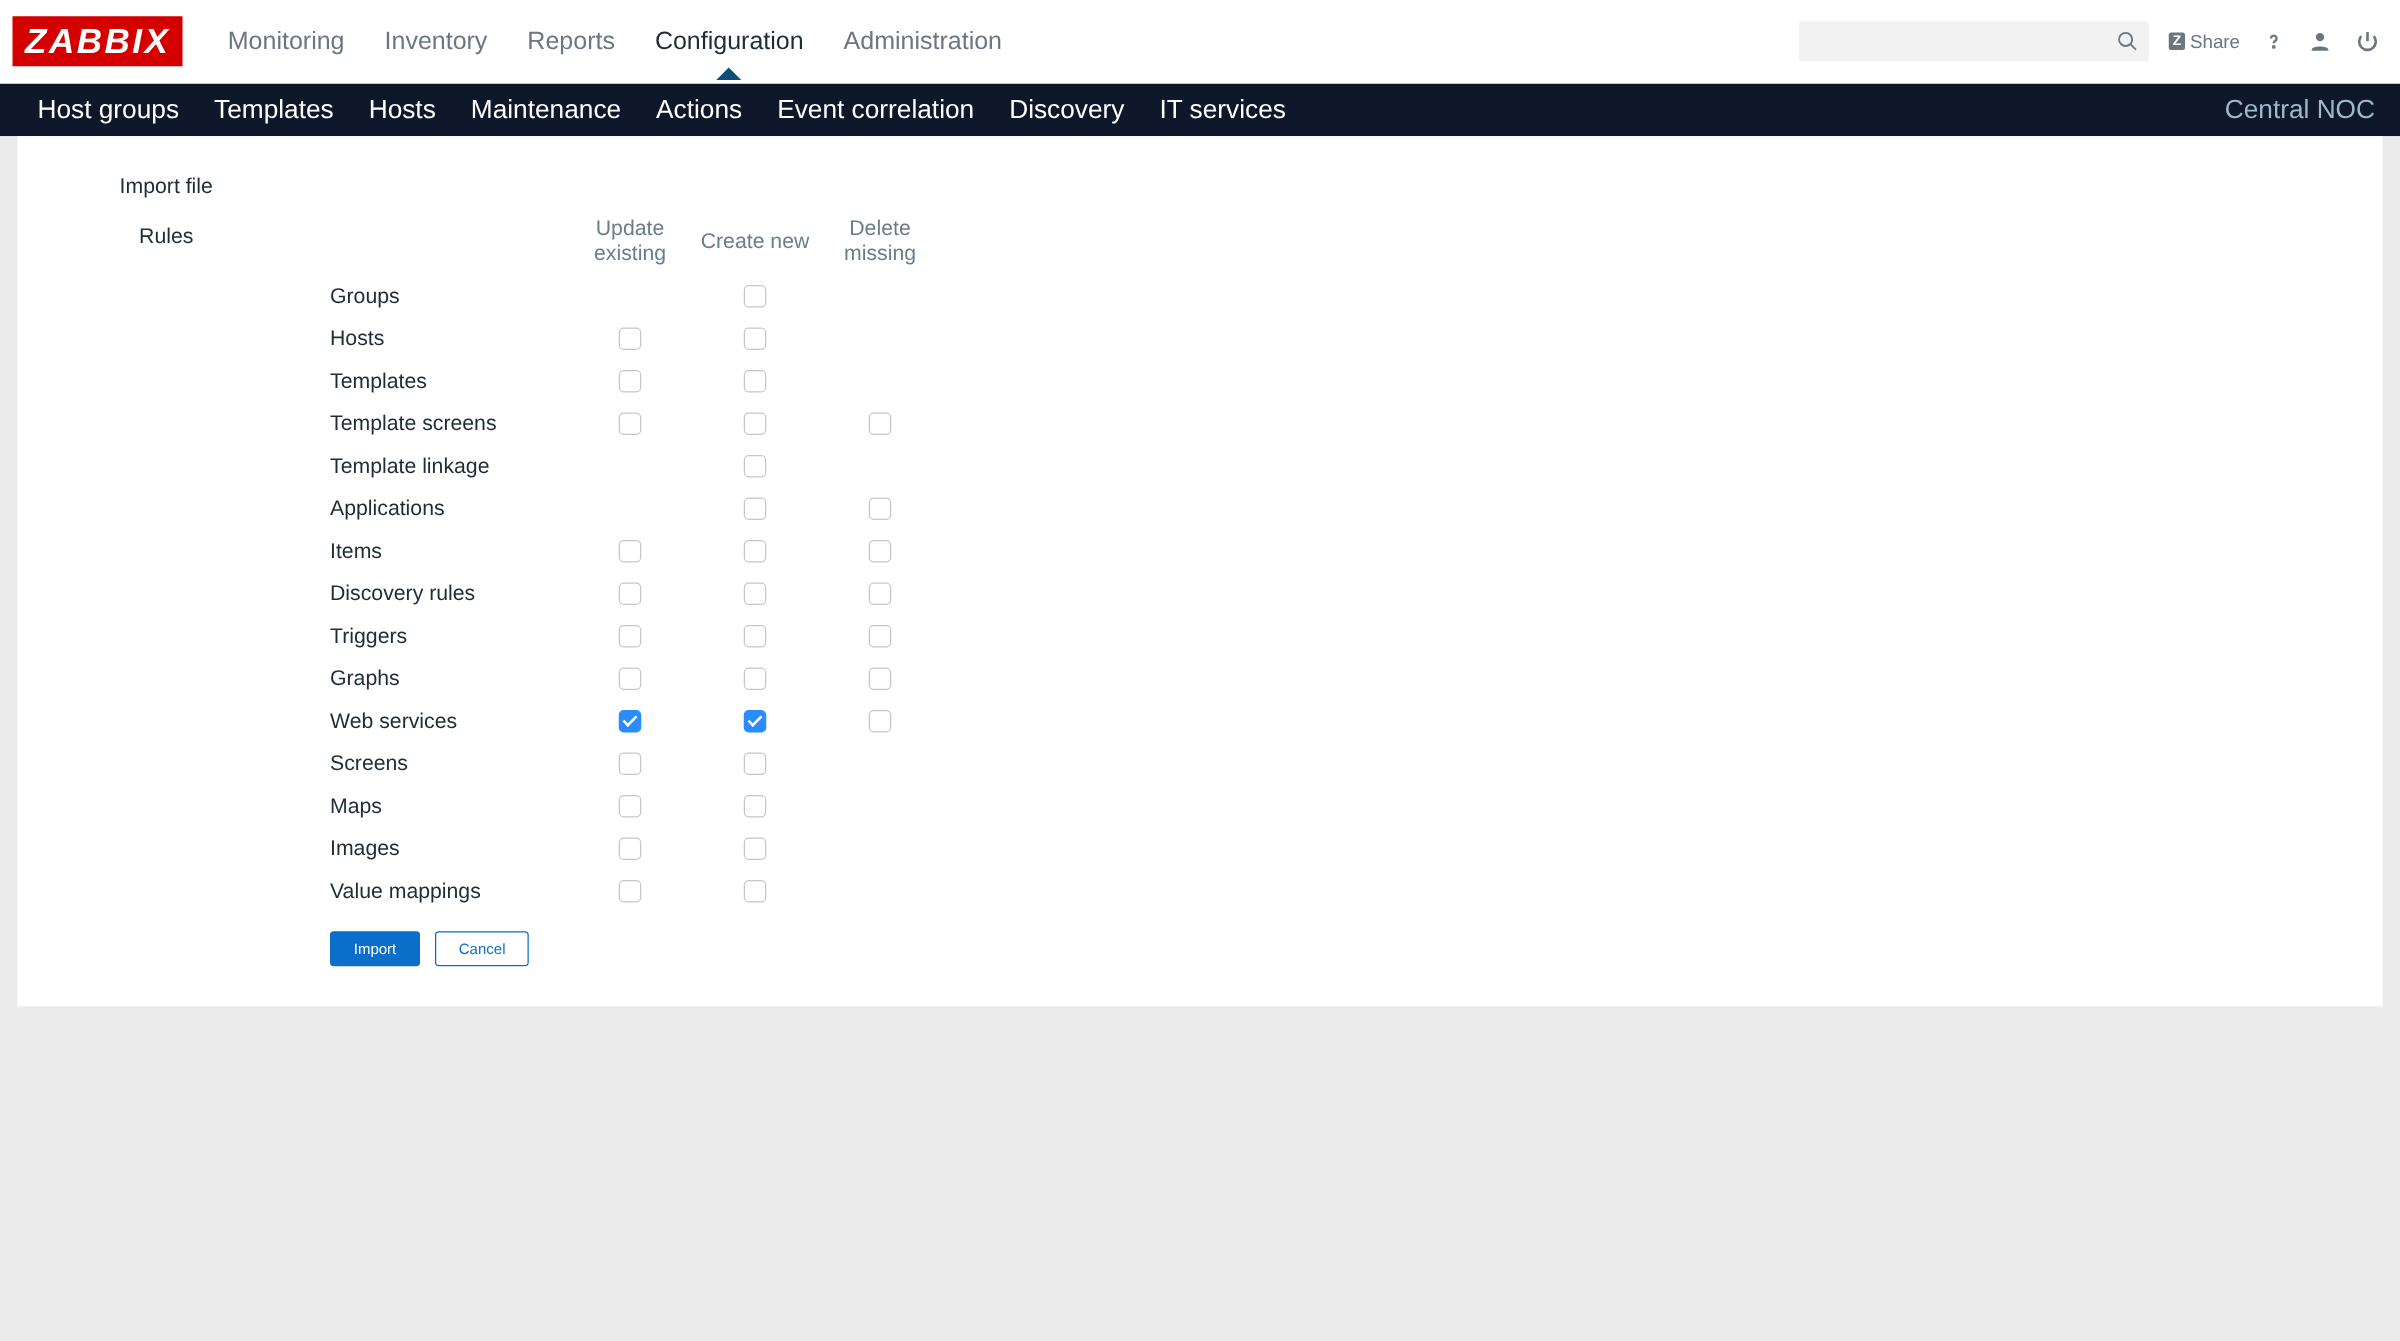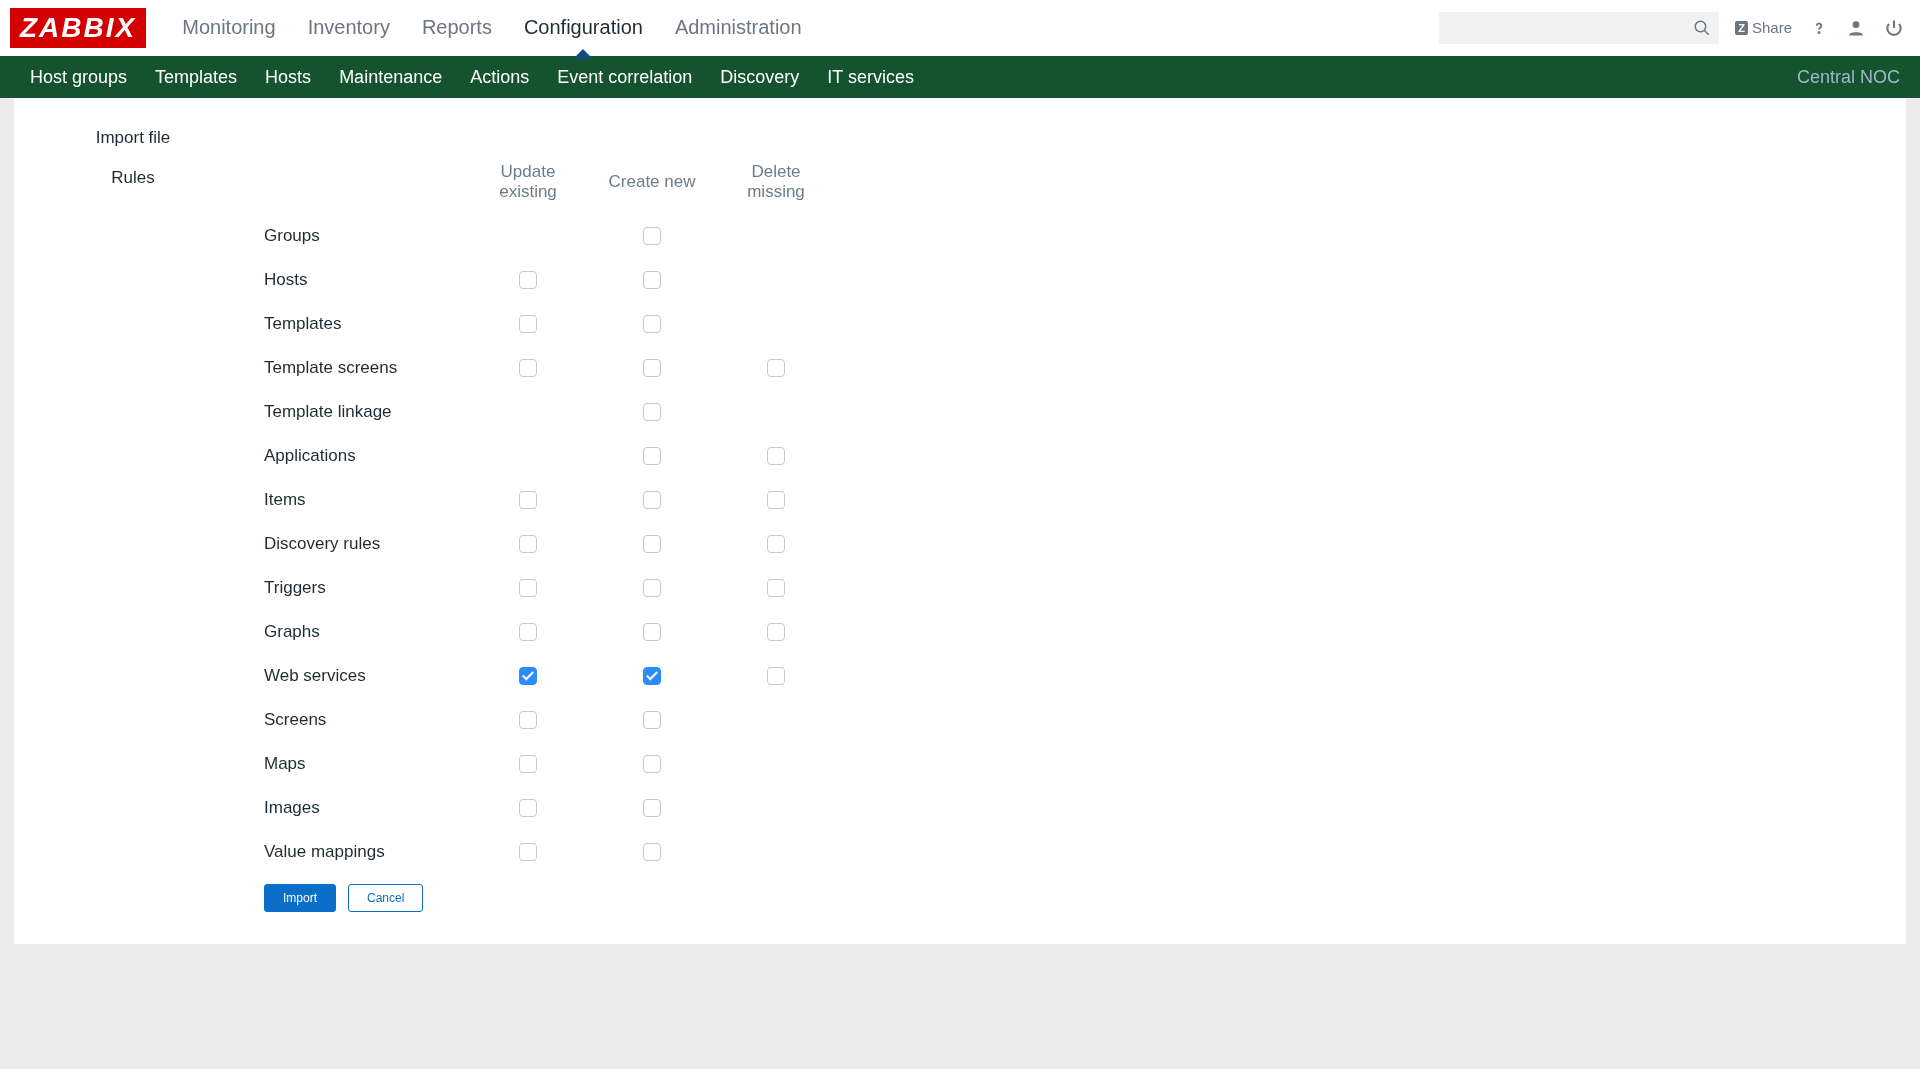--- a/index.html
+++ b/index.html
@@ -6,21 +6,21 @@
   body {
     font-family: -apple-system, BlinkMacSystemFont, "Segoe UI", Helvetica, Arial, sans-serif;
     font-size: 14px;
     color: #1f2c33;
     background: #ffffff;
   }
   
   .topbar {
     display: flex;
     align-items: center;
-    height: 56px;
+    height: 67px;
     padding: 0 16px 0 10px;
     border-bottom: 1px solid #ffffff;
   }
   .logo {
     display: inline-flex;
     align-items: center;
     justify-content: center;
     background: #d40000;
     color: #fff;
     font-weight: 700;
@@ -69,27 +69,27 @@
   }
   .searchbox input {
     flex: 1; border: none; background: transparent; outline: none; font-size: 14px;
   }
   .top-icons { display: flex; align-items: center; gap: 18px; color: #6b7680; }
   .top-icons .share { display: flex; align-items: center; gap: 4px; font-size: 15px; cursor: pointer; }
   .top-icons .ico { cursor: pointer; display: inline-flex; }
 
   
   .subnav {
-    background: #14532d;
+    background: #0f172a;
     color: #fff;
     display: flex;
     align-items: center;
     height: 42px;
     padding: 0 16px;
-    font-size: 18px;
+    font-size: 21px;
   }
   .subnav-item { padding: 0 14px; cursor: pointer; }
   .subnav-spacer { flex: 1; }
   .subnav-right { color: #9db9cb; padding-right: 4px; }
 
   
   .page {
     background: #ebebeb;
     min-height: calc(100vh - 102px);
     padding: 0;
@@ -134,21 +134,20 @@
   }
   .file-field .fname { font-size: 17px; color: #1f2c33; }
 
   .rules-grid {
     display: grid;
     grid-template-columns: 190px 100px 100px 100px;
     align-items: center;
     row-gap: 14px;
     font-size: 17px;
     color: #1f2c33;
-    gap: 24px;
   }
   .rules-grid .col-head {
     color: #6a7d8a;
     font-size: 17px;
     text-align: center;
   }
   .rules-grid .row-label { }
   .rules-grid .cell { display: flex; justify-content: center; }
 
   .cb {

